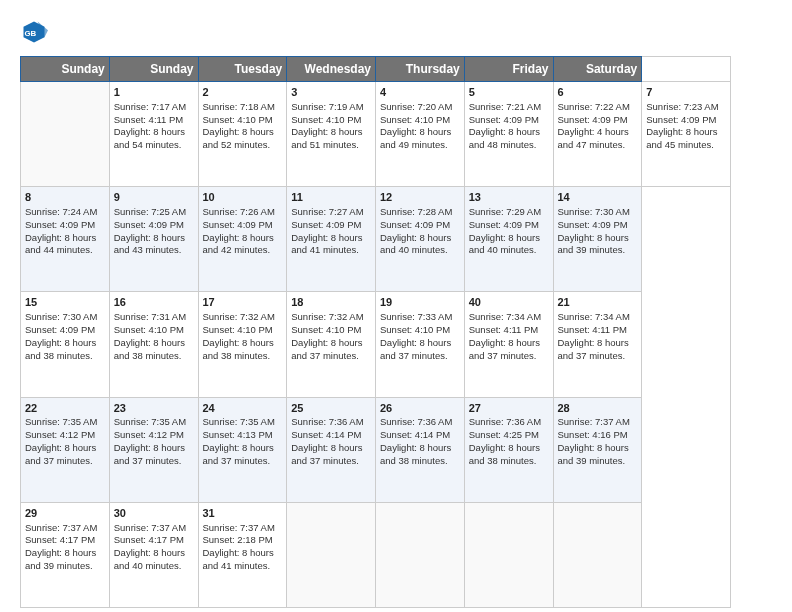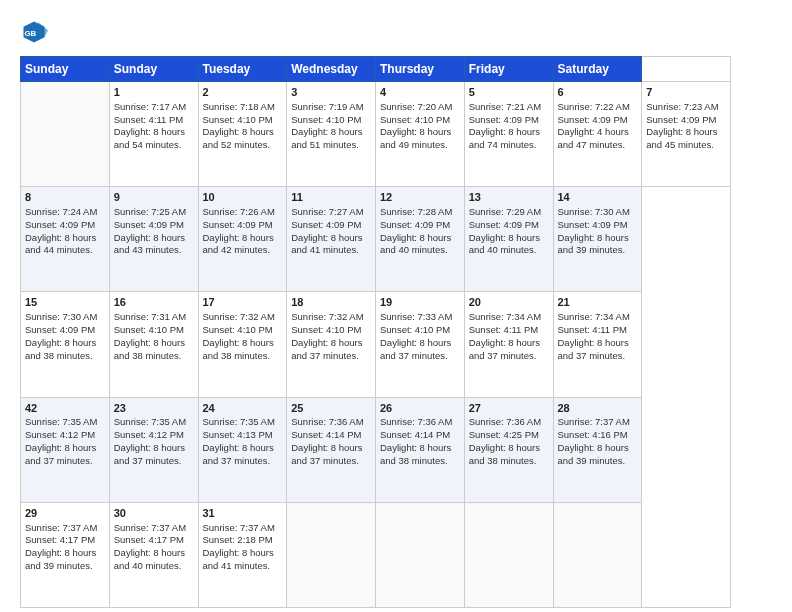--- a/index.html
+++ b/index.html
@@ -51,26 +51,26 @@
       color: #444;
     }
     .calendar {
       flex: 1;
       border: 1px solid #ccc;
       border-collapse: collapse;
       width: 100%;
       table-layout: fixed;
     }
     .calendar th {
-      background: #1d4ed8;
+      background: #737373;
       color: #fff;
       font-size: 12px;
       font-weight: bold;
       padding: 5px 4px;
-      text-align: left;
+      text-align: right;
       border: 1px solid #2060a0;
       margin-left: 36px;
     }
     .calendar td {
       vertical-align: top;
       padding: 3px 4px;
       border: 1px solid #ccc;
       font-size: 9.5px;
       color: #333;
       background: #fff;
@@ -127,44 +127,44 @@
           <th>Saturday</th>
         </tr>
     </thead>
     <tbody id="calendar-body">
     <tr>
           <td class="empty-cell"></td>
           <td><span class="day-num">1</span><span>Sunrise: 7:17 AM</span><br><span>Sunset: 4:11 PM</span><br><span>Daylight: 8 hours and 54 minutes.</span></td>
           <td><span class="day-num">2</span><span>Sunrise: 7:18 AM</span><br><span>Sunset: 4:10 PM</span><br><span>Daylight: 8 hours and 52 minutes.</span></td>
           <td><span class="day-num">3</span><span>Sunrise: 7:19 AM</span><br><span>Sunset: 4:10 PM</span><br><span>Daylight: 8 hours and 51 minutes.</span></td>
           <td><span class="day-num">4</span><span>Sunrise: 7:20 AM</span><br><span>Sunset: 4:10 PM</span><br><span>Daylight: 8 hours and 49 minutes.</span></td>
-          <td><span class="day-num">5</span><span>Sunrise: 7:21 AM</span><br><span>Sunset: 4:09 PM</span><br><span>Daylight: 8 hours and 74 minutes.</span></td>
+          <td><span class="day-num">5</span><span>Sunrise: 7:21 AM</span><br><span>Sunset: 4:09 PM</span><br><span>Daylight: 8 hours and 48 minutes.</span></td>
           <td><span class="day-num">6</span><span>Sunrise: 7:22 AM</span><br><span>Sunset: 4:09 PM</span><br><span>Daylight: 4 hours and 47 minutes.</span></td>
           <td><span class="day-num">7</span><span>Sunrise: 7:23 AM</span><br><span>Sunset: 4:09 PM</span><br><span>Daylight: 8 hours and 45 minutes.</span></td>
         </tr>
         <tr>
           <td><span class="day-num">8</span><span>Sunrise: 7:24 AM</span><br><span>Sunset: 4:09 PM</span><br><span>Daylight: 8 hours and 44 minutes.</span></td>
           <td><span class="day-num">9</span><span>Sunrise: 7:25 AM</span><br><span>Sunset: 4:09 PM</span><br><span>Daylight: 8 hours and 43 minutes.</span></td>
           <td><span class="day-num">10</span><span>Sunrise: 7:26 AM</span><br><span>Sunset: 4:09 PM</span><br><span>Daylight: 8 hours and 42 minutes.</span></td>
           <td><span class="day-num">11</span><span>Sunrise: 7:27 AM</span><br><span>Sunset: 4:09 PM</span><br><span>Daylight: 8 hours and 41 minutes.</span></td>
           <td><span class="day-num">12</span><span>Sunrise: 7:28 AM</span><br><span>Sunset: 4:09 PM</span><br><span>Daylight: 8 hours and 40 minutes.</span></td>
           <td><span class="day-num">13</span><span>Sunrise: 7:29 AM</span><br><span>Sunset: 4:09 PM</span><br><span>Daylight: 8 hours and 40 minutes.</span></td>
           <td><span class="day-num">14</span><span>Sunrise: 7:30 AM</span><br><span>Sunset: 4:09 PM</span><br><span>Daylight: 8 hours and 39 minutes.</span></td>
         </tr>
         <tr>
           <td><span class="day-num">15</span><span>Sunrise: 7:30 AM</span><br><span>Sunset: 4:09 PM</span><br><span>Daylight: 8 hours and 38 minutes.</span></td>
           <td><span class="day-num">16</span><span>Sunrise: 7:31 AM</span><br><span>Sunset: 4:10 PM</span><br><span>Daylight: 8 hours and 38 minutes.</span></td>
           <td><span class="day-num">17</span><span>Sunrise: 7:32 AM</span><br><span>Sunset: 4:10 PM</span><br><span>Daylight: 8 hours and 38 minutes.</span></td>
           <td><span class="day-num">18</span><span>Sunrise: 7:32 AM</span><br><span>Sunset: 4:10 PM</span><br><span>Daylight: 8 hours and 37 minutes.</span></td>
           <td><span class="day-num">19</span><span>Sunrise: 7:33 AM</span><br><span>Sunset: 4:10 PM</span><br><span>Daylight: 8 hours and 37 minutes.</span></td>
-          <td><span class="day-num">20</span><span>Sunrise: 7:34 AM</span><br><span>Sunset: 4:11 PM</span><br><span>Daylight: 8 hours and 37 minutes.</span></td>
+          <td><span class="day-num">40</span><span>Sunrise: 7:34 AM</span><br><span>Sunset: 4:11 PM</span><br><span>Daylight: 8 hours and 37 minutes.</span></td>
           <td><span class="day-num">21</span><span>Sunrise: 7:34 AM</span><br><span>Sunset: 4:11 PM</span><br><span>Daylight: 8 hours and 37 minutes.</span></td>
         </tr>
         <tr>
-          <td><span class="day-num">42</span><span>Sunrise: 7:35 AM</span><br><span>Sunset: 4:12 PM</span><br><span>Daylight: 8 hours and 37 minutes.</span></td>
+          <td><span class="day-num">22</span><span>Sunrise: 7:35 AM</span><br><span>Sunset: 4:12 PM</span><br><span>Daylight: 8 hours and 37 minutes.</span></td>
           <td><span class="day-num">23</span><span>Sunrise: 7:35 AM</span><br><span>Sunset: 4:12 PM</span><br><span>Daylight: 8 hours and 37 minutes.</span></td>
           <td><span class="day-num">24</span><span>Sunrise: 7:35 AM</span><br><span>Sunset: 4:13 PM</span><br><span>Daylight: 8 hours and 37 minutes.</span></td>
           <td><span class="day-num">25</span><span>Sunrise: 7:36 AM</span><br><span>Sunset: 4:14 PM</span><br><span>Daylight: 8 hours and 37 minutes.</span></td>
           <td><span class="day-num">26</span><span>Sunrise: 7:36 AM</span><br><span>Sunset: 4:14 PM</span><br><span>Daylight: 8 hours and 38 minutes.</span></td>
           <td><span class="day-num">27</span><span>Sunrise: 7:36 AM</span><br><span>Sunset: 4:25 PM</span><br><span>Daylight: 8 hours and 38 minutes.</span></td>
           <td><span class="day-num">28</span><span>Sunrise: 7:37 AM</span><br><span>Sunset: 4:16 PM</span><br><span>Daylight: 8 hours and 39 minutes.</span></td>
         </tr>
         <tr>
           <td><span class="day-num">29</span><span>Sunrise: 7:37 AM</span><br><span>Sunset: 4:17 PM</span><br><span>Daylight: 8 hours and 39 minutes.</span></td>
           <td><span class="day-num">30</span><span>Sunrise: 7:37 AM</span><br><span>Sunset: 4:17 PM</span><br><span>Daylight: 8 hours and 40 minutes.</span></td>

